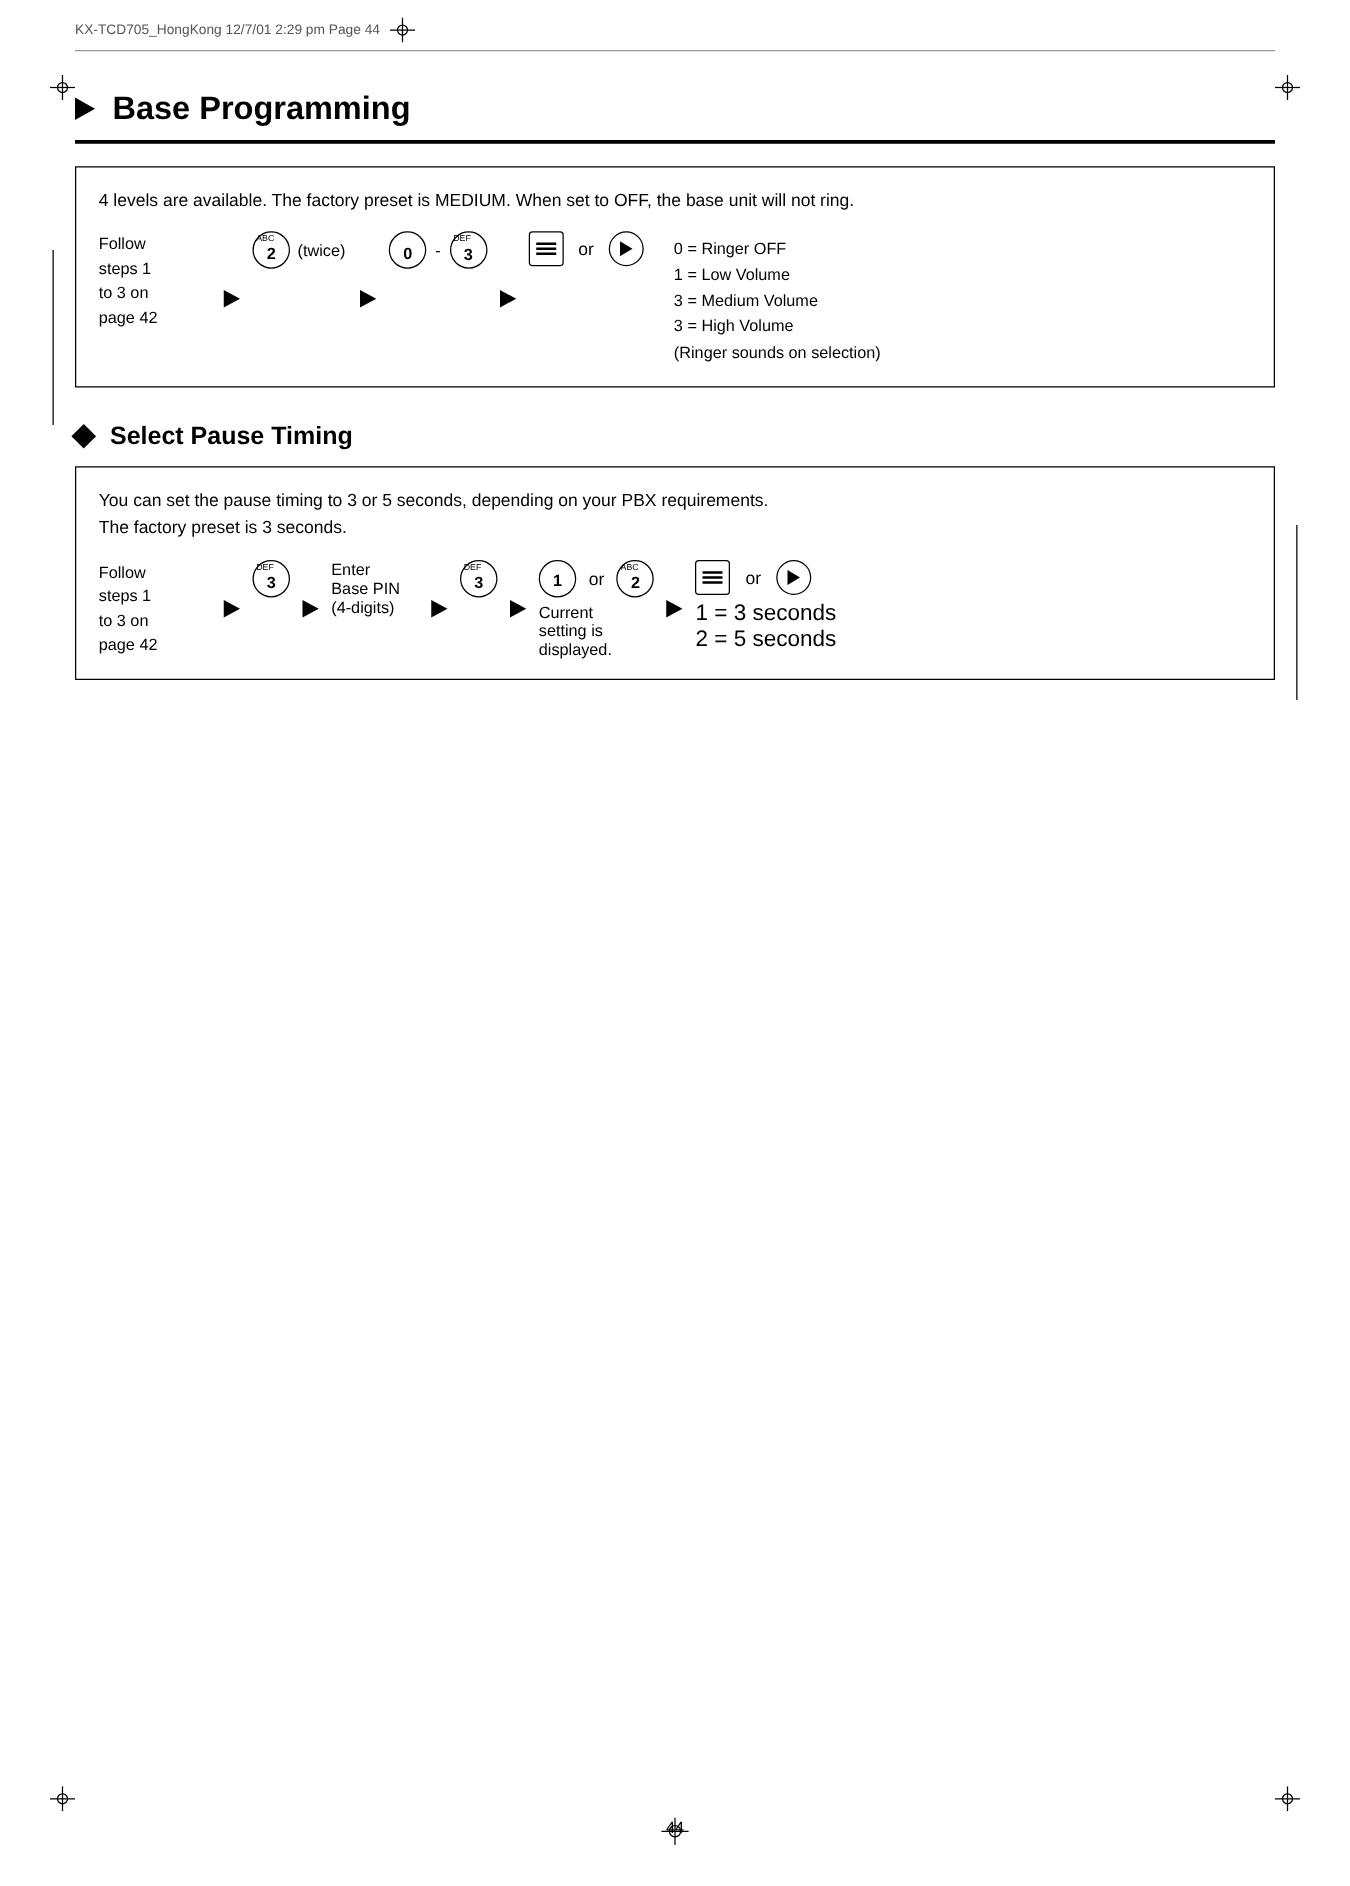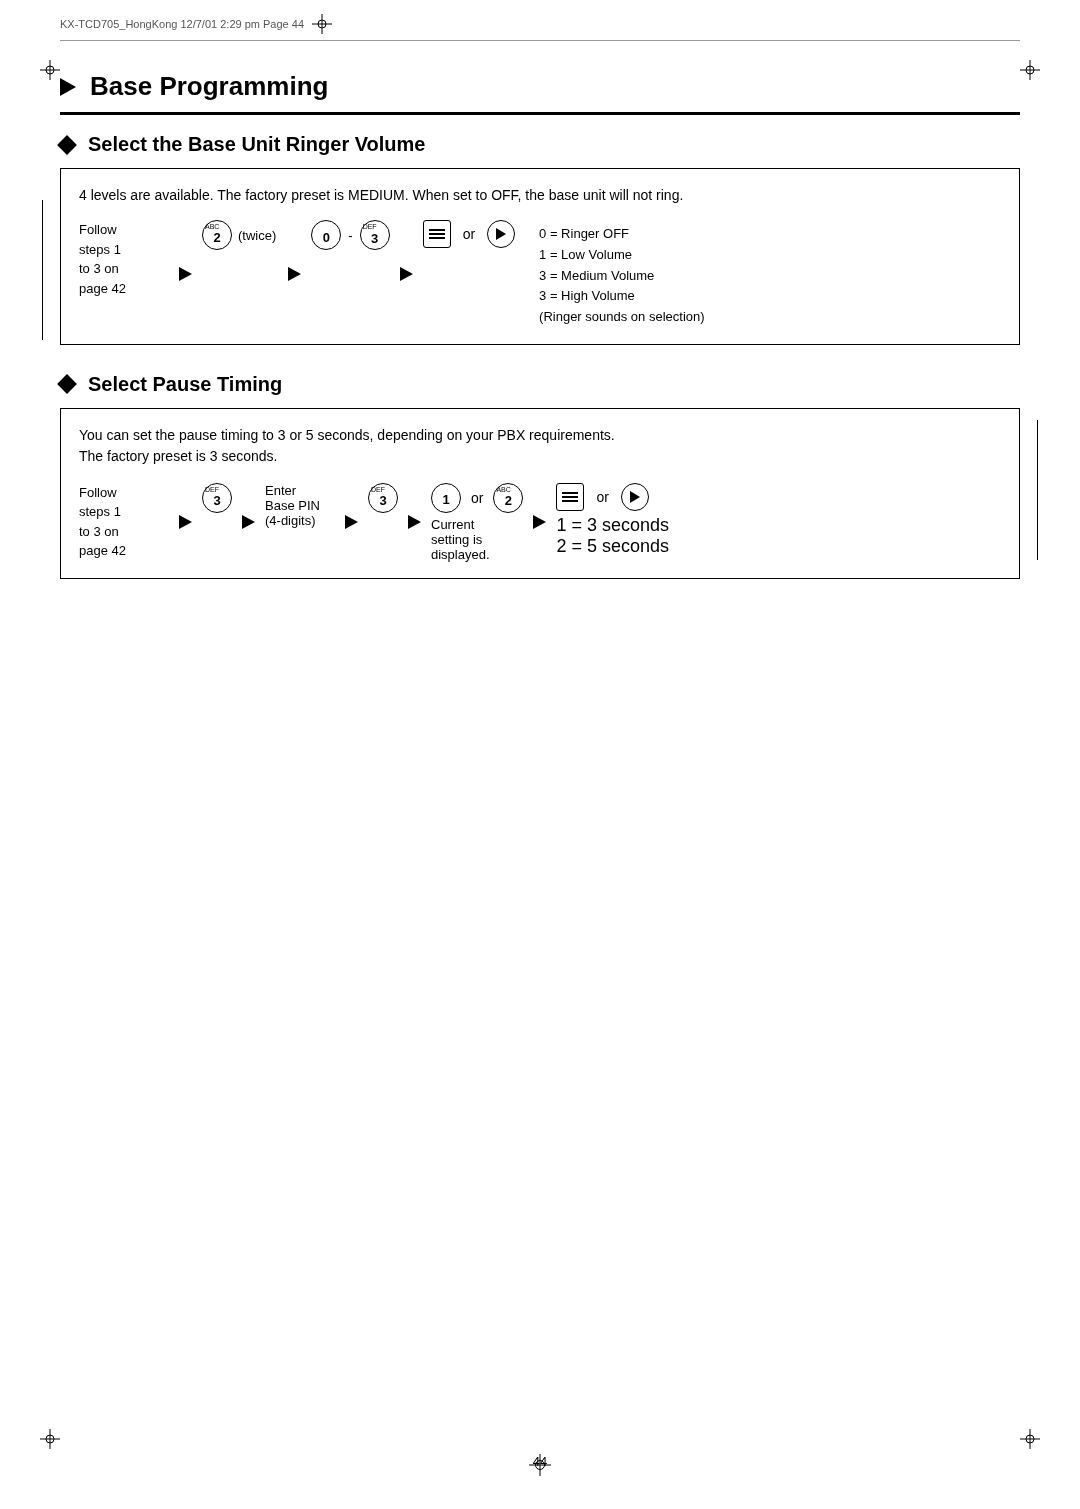--- a/index.html
+++ b/index.html
@@ -287,24 +287,20 @@
 
   <div class="side-line-right"></div>
 
   <div class="main-content">
 
     <div class="section-main-title">
       <span class="arrow-right-filled"></span>
       <span>Base Programming</span>
     </div>
 
-    <div class="sub-section-title">
-      <span class="diamond-icon"></span>
-      <span>Select the Base Unit Ringer Volume</span>
-    </div>
 
     <div class="instruction-box">
       <p>4 levels are available. The factory preset is MEDIUM. When set to OFF, the base unit will not ring.</p>
 
       <div class="steps-row">
 
         <div class="step-cell step-follow">
           <span style="white-space:pre-line; font-size:13px;">Follow
 steps 1
 to 3 on

